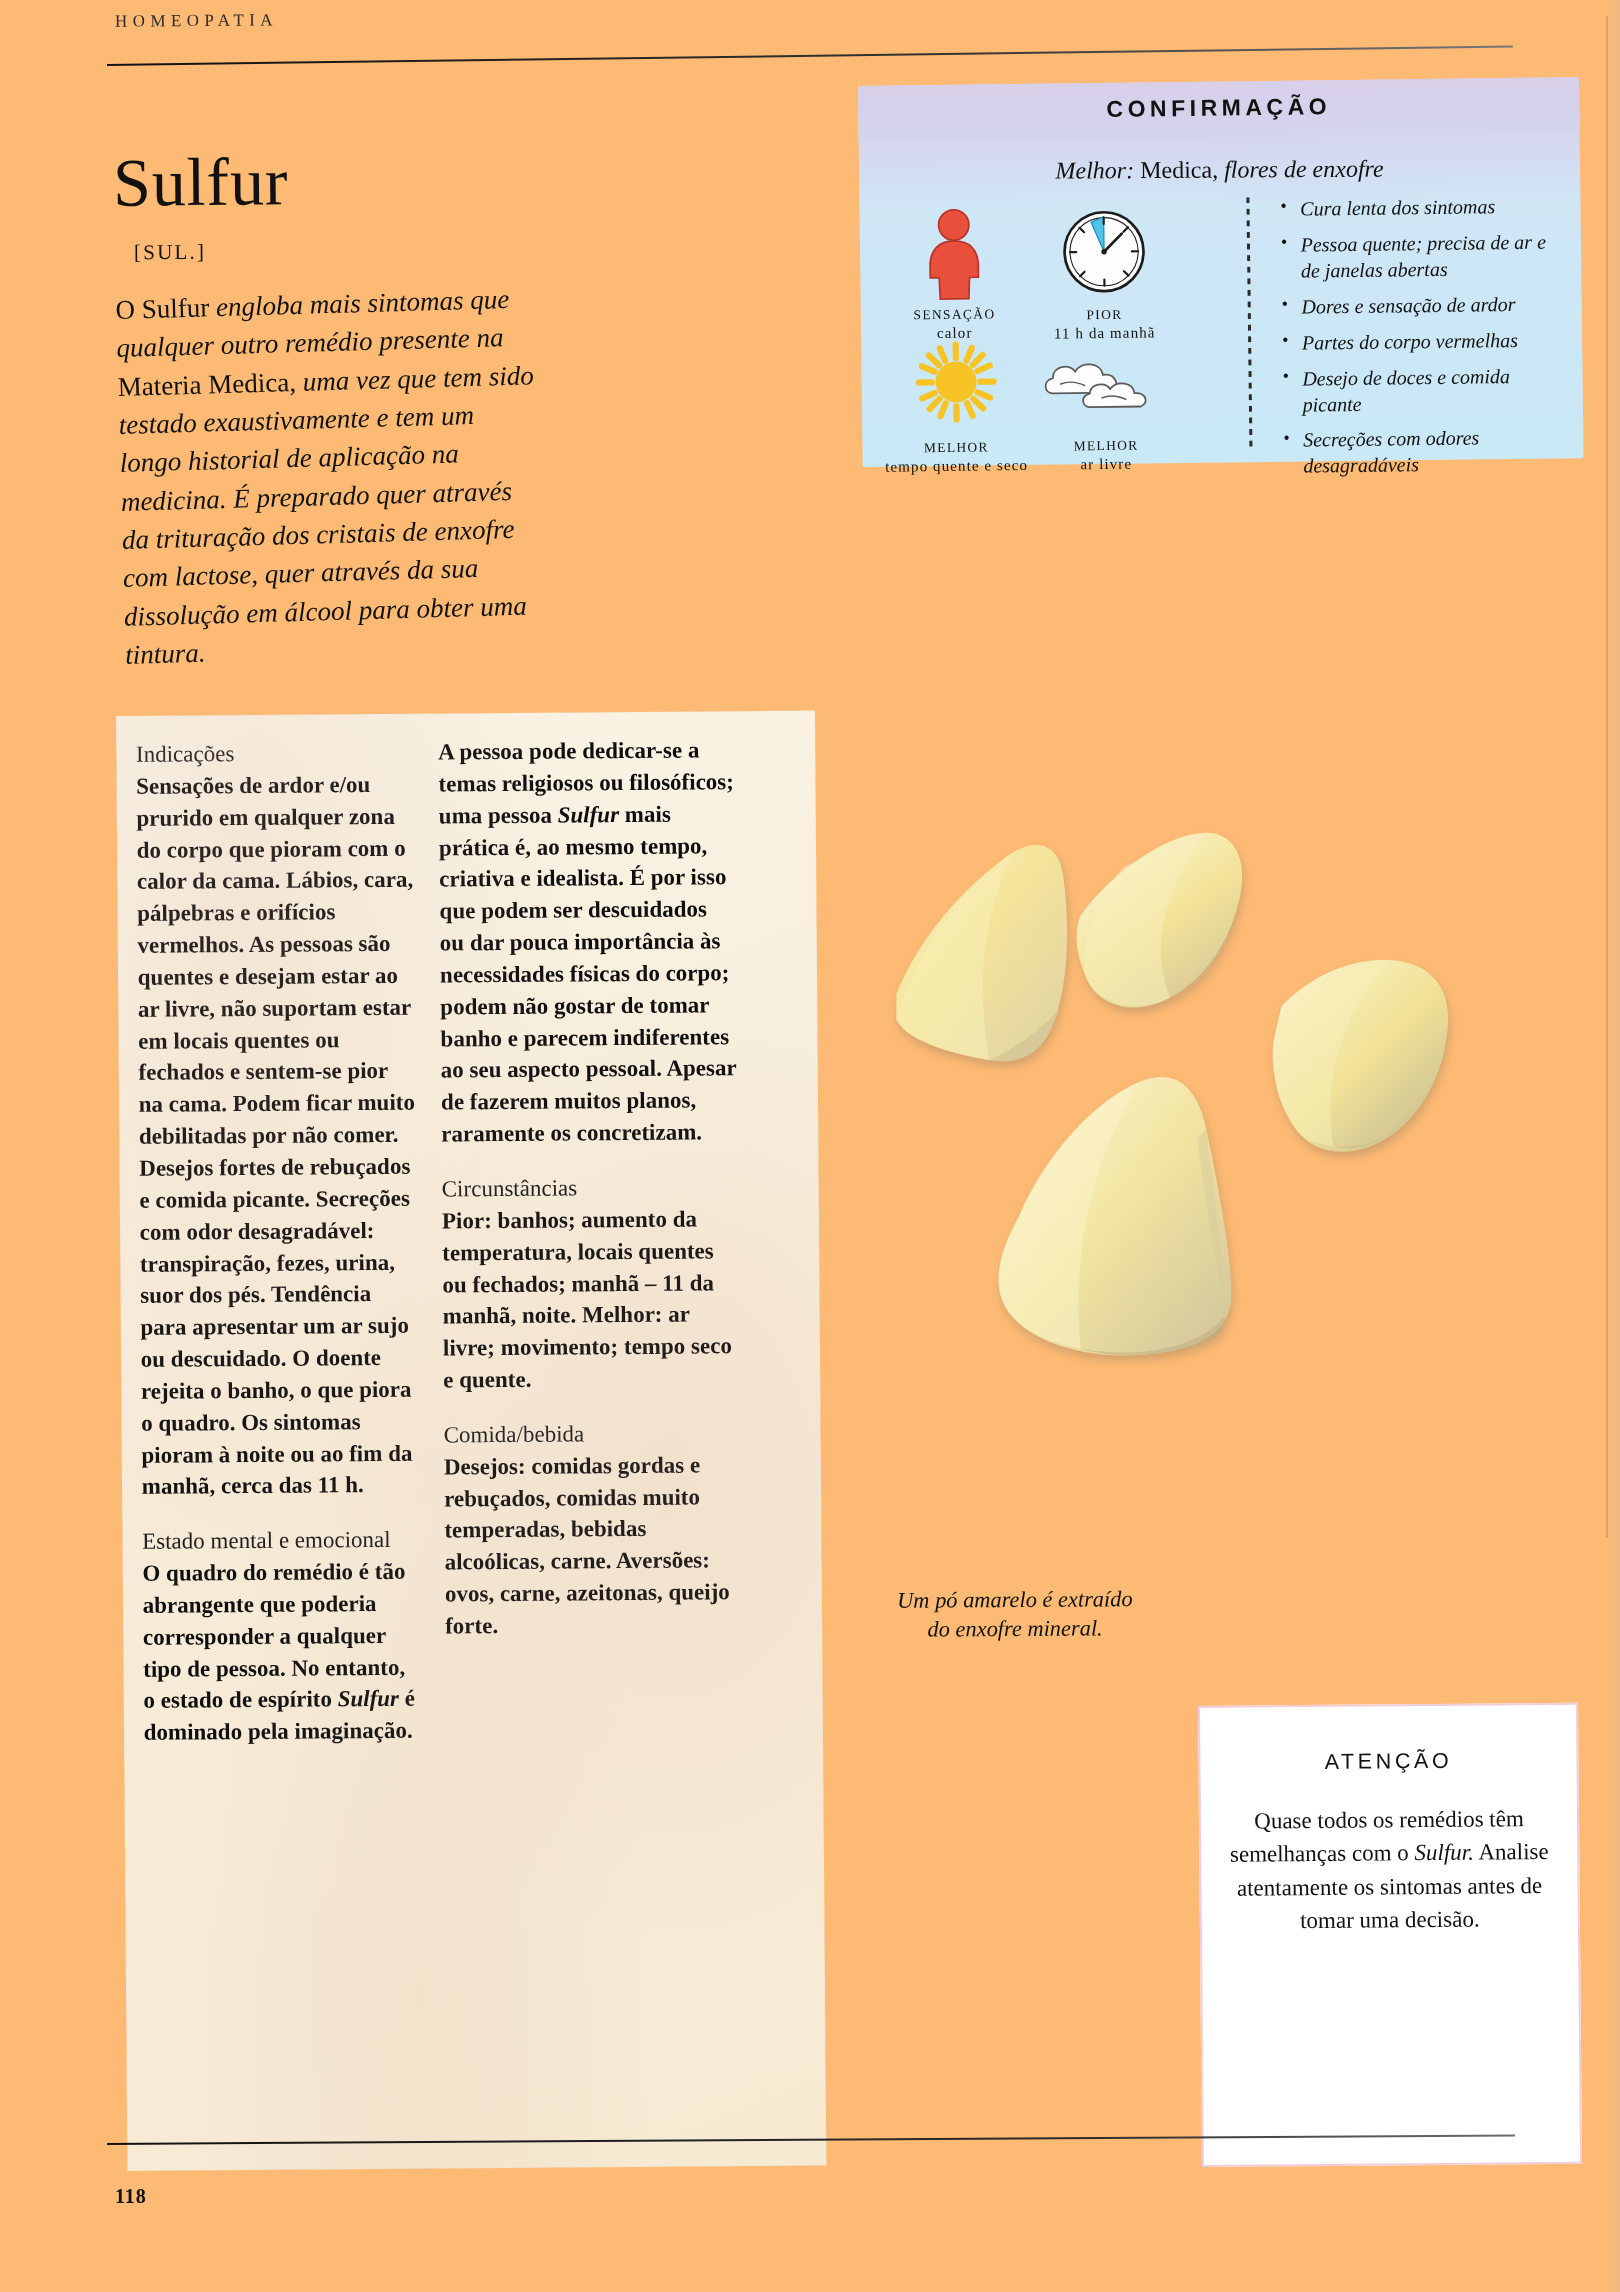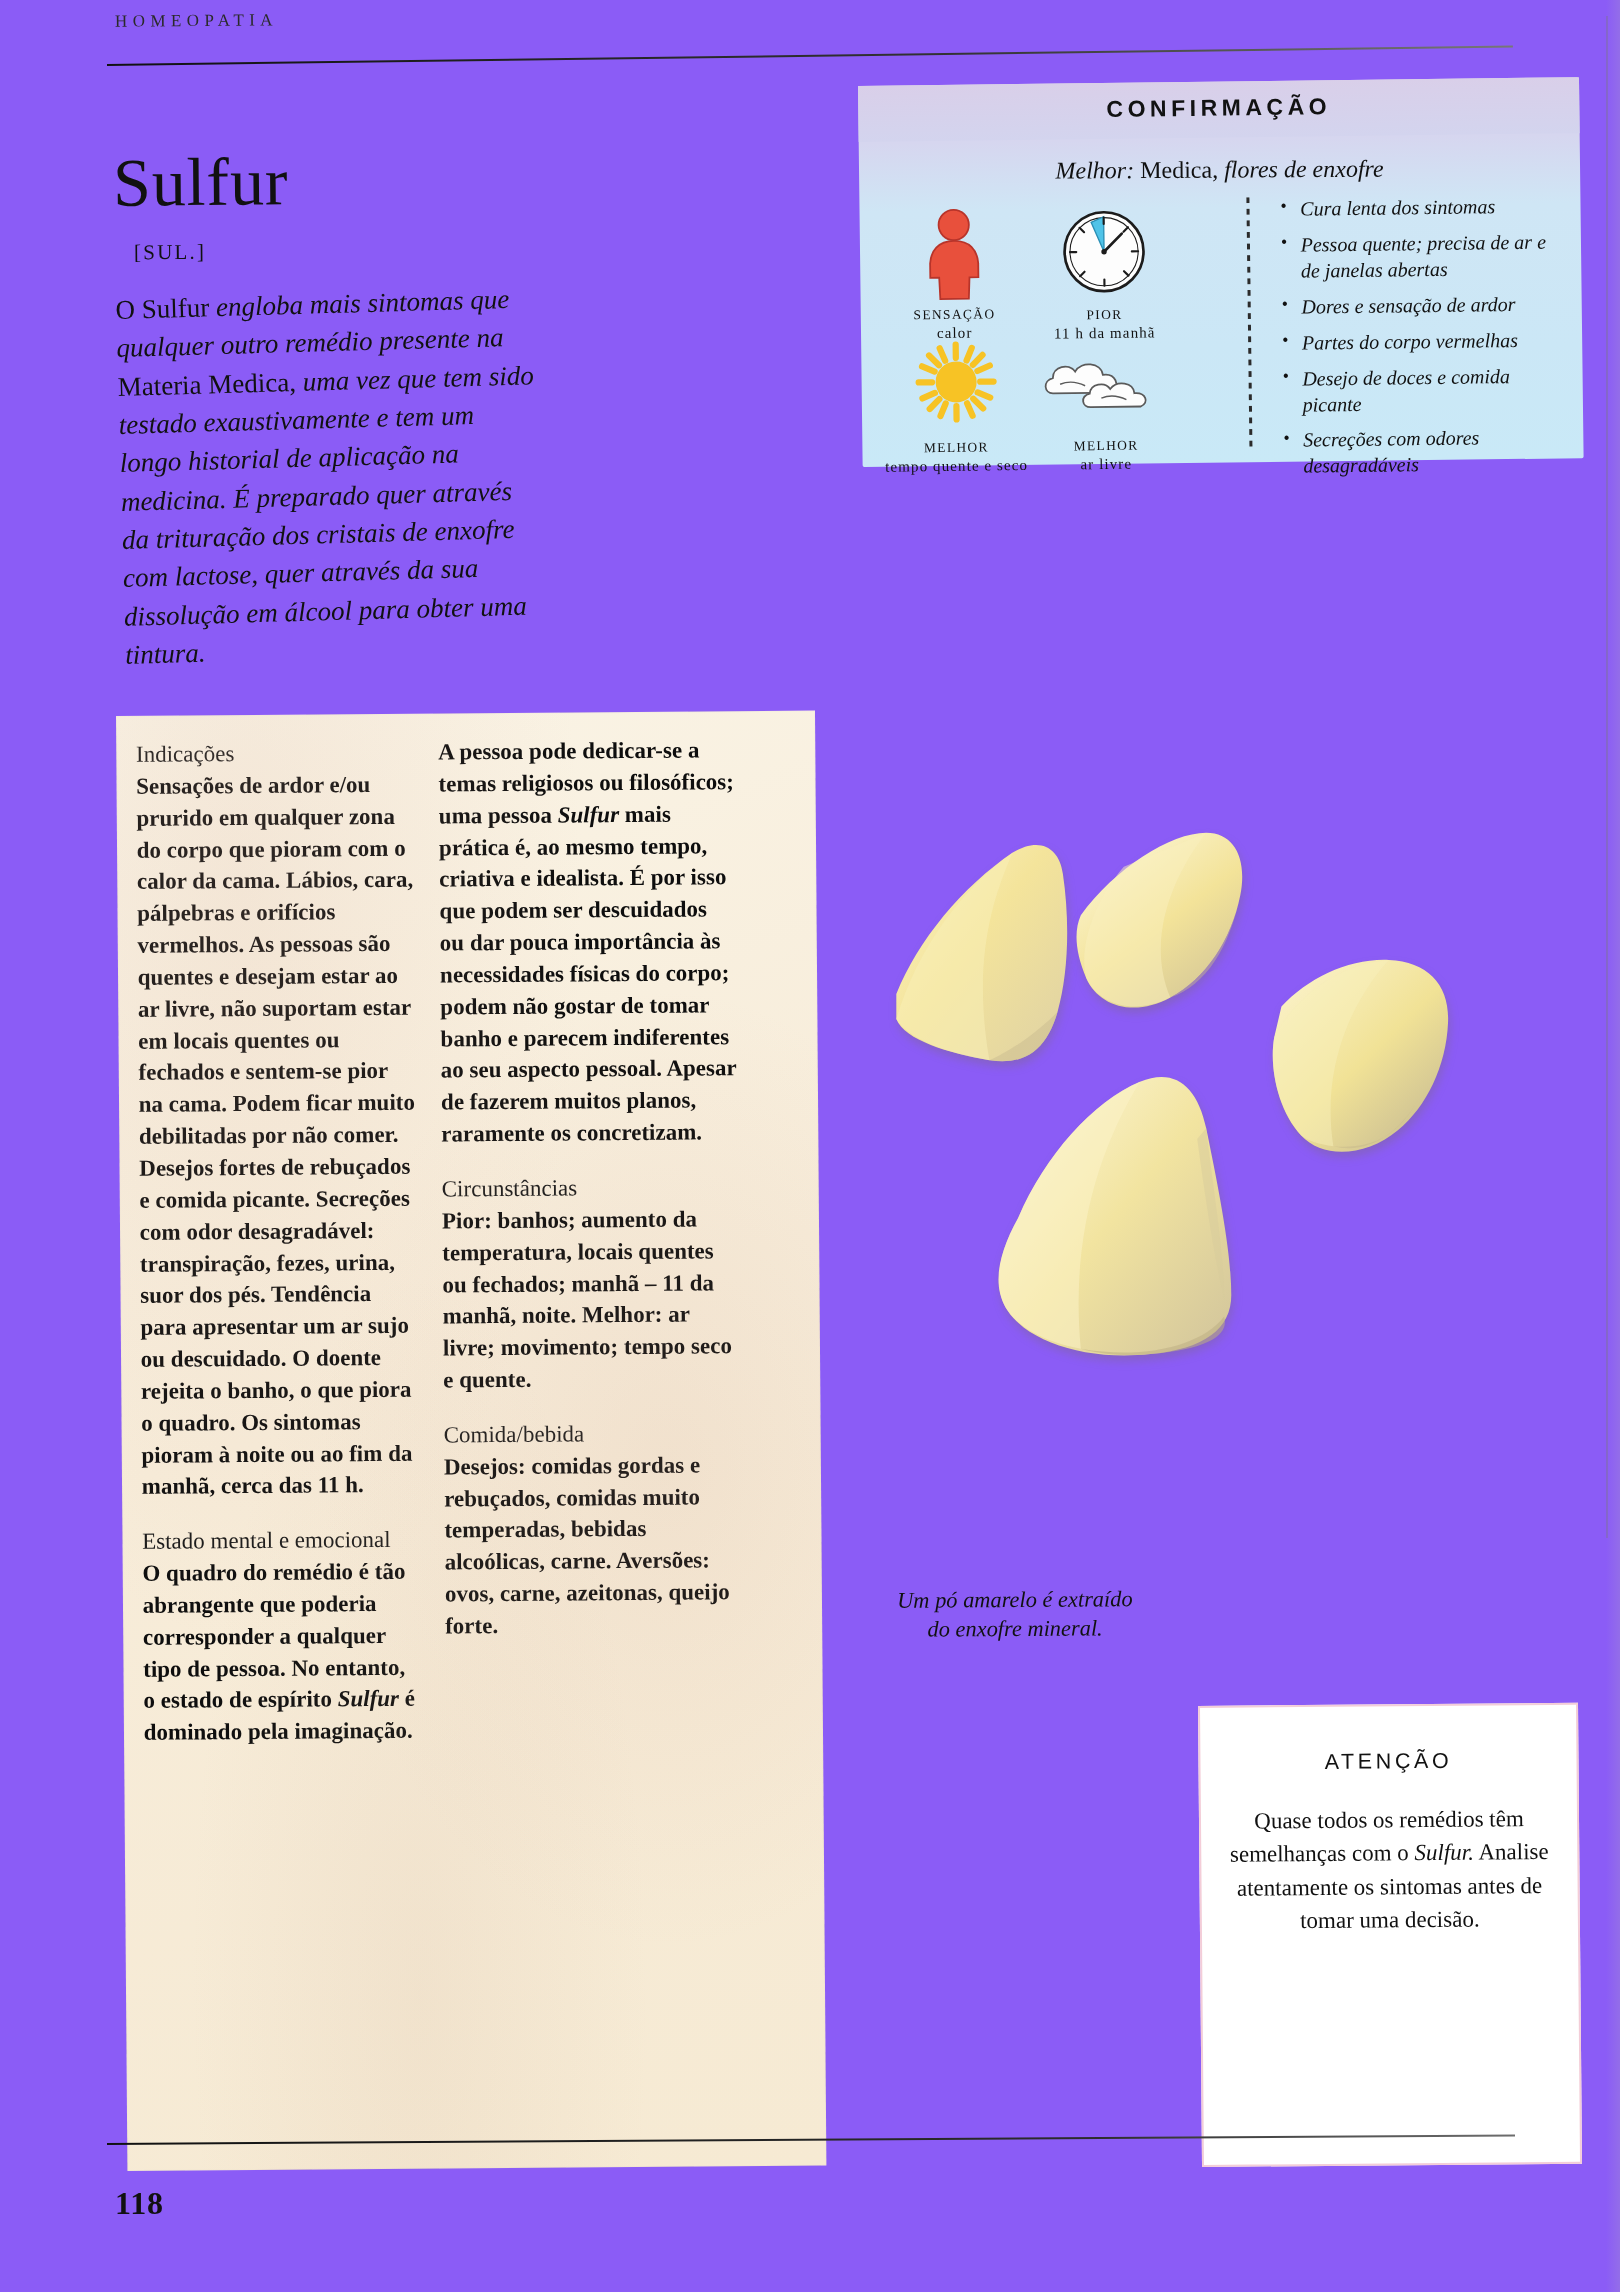--- a/index.html
+++ b/index.html
@@ -1,19 +1,19 @@
 <!DOCTYPE html>
 <html style="font-size:14.3px"><head>
 <meta charset="utf-8">
 <style>
   html,body{margin:0;padding:0;background:#fff;}
   body{width:1620px;height:2293px;position:relative;overflow:hidden;
        font-family:"Liberation Serif",serif;color:#111;}
 
-  .page{position:absolute;inset:0;background:#8b5cf6;}
+  .page{position:absolute;inset:0;background:#fdba74;}
 
   
   .runhead{position:absolute;left:115px;top:10.7px;font-size:17px;
     letter-spacing:5.4px;font-family:"Liberation Serif",serif;color:#2a2a2a;
     transform:rotate(-0.55deg);}
   .headrule{position:absolute;left:107px;top:64px;width:1406px;height:1.8px;
     background:linear-gradient(90deg,#111,#333 60%,#777);
     transform:rotate(-0.75deg);transform-origin:left center;}
 
   
@@ -98,21 +98,21 @@
     font-family:"Liberation Sans",sans-serif;font-size:21.5px;
     letter-spacing:3.6px;color:#121212;}
   .att-body{position:absolute;left:16px;right:16px;top:97px;
     text-align:center;font-size:23px;line-height:1.45;}
   .att-body em{font-style:italic;margin-top:28px;}
 
   
   .footrule{position:absolute;left:107px;top:2143px;width:1408px;height:1.8px;
     background:linear-gradient(90deg,#111,#2d2d2d 70%,#6d6d6d);
     transform:rotate(-0.35deg);transform-origin:left center;}
-  .folio{position:absolute;left:115px;top:2185px;font-size:32px;
+  .folio{position:absolute;left:115px;top:2185px;font-size:20px;
     font-weight:bold;letter-spacing:0.9px;}
 
   
   .edge{position:absolute;right:0;top:0;width:14.3px;height:2293px;
     background:linear-gradient(90deg,rgba(0,0,0,0) 0%,rgba(180,180,180,.20) 100%);}
   .edgeline{position:absolute;right:12.5px;top:16px;width:1.8px;height:1522px;
     background:rgba(120,120,120,.35);}
 </style>
 </head>
 <body>

